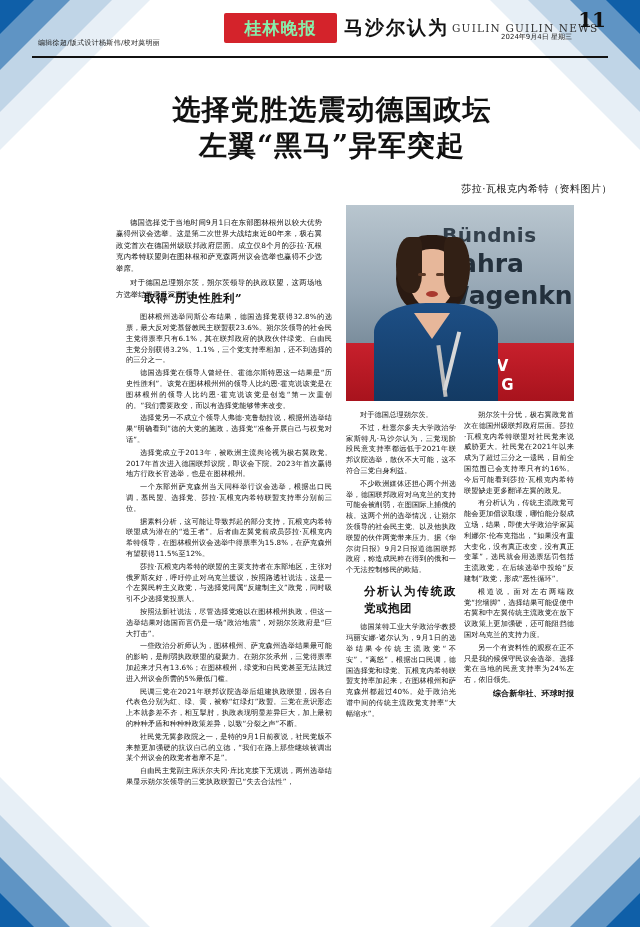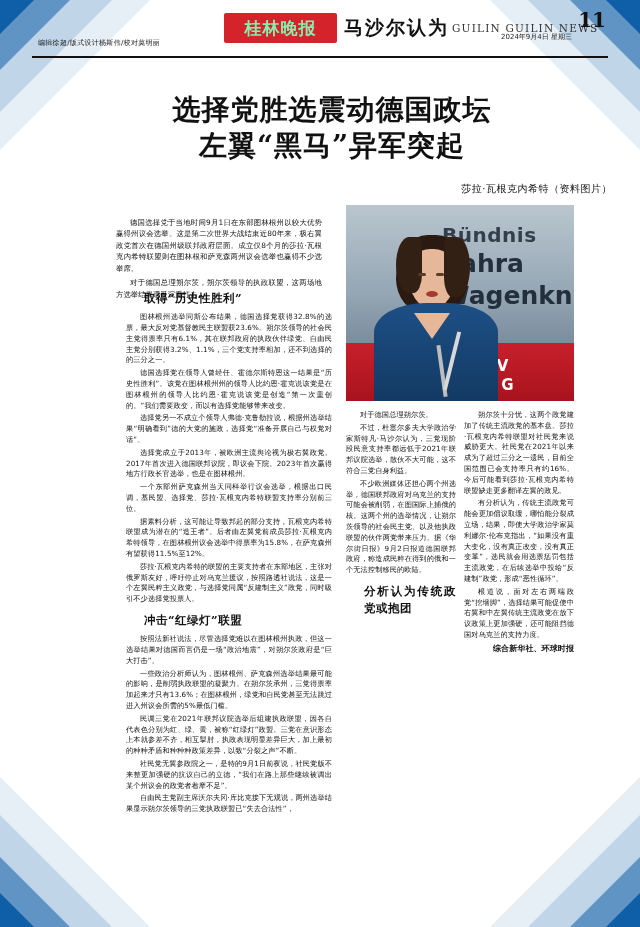--- a/index.html
+++ b/index.html
@@ -423,35 +423,36 @@
   <div class="col c1">
     <div class="sub">取得“历史性胜利”</div>
     <p>图林根州选举同斯公布结果，德国选择党获得32.8%的选票，最大反对党基督教民主联盟获23.6%。朔尔茨领导的社会民主党得票率只有6.1%，其在联邦政府的执政伙伴绿党、自由民主党分别获得3.2%、1.1%，三个党支持率相加，还不到选择的的三分之一。</p>
     <p>德国选择党在领导人曾经任、霍德尔斯特恩这一结果是“历史性胜利”。该党在图林根州州的领导人比约恩·霍克说该党是在图林根州的领导人比约恩·霍克说该党是创造“第一次重创的。”我们需要政变，而以有选择党能够带来改变。</p>
     <p>选择党另一不成立个领导人弗德·克鲁勒拉说，根据州选举结果“明确看到”德的大党的施政，选择党“准备开展自己与权党对话”。</p>
     <p>选择党成立于2013年，被欧洲主流舆论视为极右翼政党。2017年首次进入德国联邦议院，即议会下院。2023年首次赢得地方行政长官选举，也是在图林根州。</p>
     <p>一个东部州萨克森州当天同样举行议会选举，根据出口民调，基民盟、选择党、莎拉·瓦根克内希特联盟支持率分别前三位。</p>
     <p>据素料分析，这可能让导致邦起的部分支持，瓦根克内希特联盟成为潜在的“造王者”。后者由左翼党前成员莎拉·瓦根克内希特领导，在图林根州议会选举中得票率为15.8%，在萨克森州有望获得11.5%至12%。</p>
     <p>莎拉·瓦根克内希特的联盟的主要支持者在东部地区，主张对俄罗斯友好，呼吁停止对乌克兰援议，按照路透社说法，这是一个左翼民粹主义政党，与选择党同属“反建制主义”政党，同时吸引不少选择党投票人。</p>
 
-    <div class="sub">冲击“红绿灯”联盟</div>
     <p>按照法新社说法，尽管选择党难以在图林根州执政，但这一选举结果对德国而言仍是一场“政治地震”，对朔尔茨政府是“巨大打击”。</p>
     <p>一些政治分析师认为，图林根州、萨克森州选举结果最可能的影响，是削弱执政联盟的凝聚力。在朔尔茨承州，三党得票率加起来才只有13.6%；在图林根州，绿党和自民党甚至无法跳过进入州议会所需的5%最低门槛。</p>
     <p>民调三党在2021年联邦议院选举后组建执政联盟，因各自代表色分别为红、绿、黄，被称“红绿灯”政盟。三党在意识形态上本就参差不齐，相互掣肘，执政表现明显差异巨大，加上最初的种种矛盾和种种种政策差异，以致“分裂之声”不断。</p>
     <p>社民党无翼参政院之一，是特的9月1日前夜说，社民党版不来整更加强硬的抗议自己的立德，“我们在路上那些继续被调出某个州议会的政党者着摩不足”。</p>
     <p>自由民主党副主席沃尔夫冈·库比克接下无观说，两州选举结果显示朔尔茨领导的三党执政联盟已“失去合法性”，</p>
   </div>
 
   <div class="col c2">
     <p>对于德国总理朔尔茨。</p>
     <p>不过，杜塞尔多夫大学政治学家斯特凡·马沙尔认为，三党现阶段民意支持率都远低于2021年联邦议院选举，散伙不大可能，这不符合三党自身利益。</p>
     <p>不少欧洲媒体还担心两个州选举，德国联邦政府对乌克兰的支持可能会被削弱，在图国际上捕俄的核。这两个州的选举情况，让朔尔茨领导的社会民主党、以及他执政联盟的伙伴两党带来压力。据《华尔街日报》9月2日报道德国联邦政府，称造成民粹在得到的俄和一个无法控制移民的欧陆。</p>
     <div class="sub">分析认为传统政党或抱团</div>
+    <p>德国莱特工业大学政治学教授玛丽安娜·诸尔认为，9月1日的选举结果令传统主流政党“不安”，“离怒”，根据出口民调，德国选择党和绿党、瓦根克内希特联盟支持率加起来，在图林根州和萨克森州都超过40%。处于政治光谱中间的传统主流政党支持率“大幅缩水”。</p>
   </div>
 
   <div class="col c3">
-    <p>朔尔茨十分忧，这两个政党建加了传统主流政党的基本盘。莎拉·瓦根克内希特联盟对社民党来说威胁更大。社民党在2021年以来成为了超过三分之一遗民，目前全国范围已会支持率只有约16%。今后可能看到莎拉·瓦根克内希特联盟缺走更多翻译左翼的政见。</p>
+    <p>朔尔茨十分忧，极右翼政党首次在德国州级联邦政府层面。莎拉·瓦根克内希特联盟对社民党来说威胁更大。社民党在2021年以来成为了超过三分之一遗民，目前全国范围已会支持率只有约16%。今后可能看到莎拉·瓦根克内希特联盟缺走更多翻译左翼的政见。</p>
     <p>有分析认为，传统主流政党可能会更加倡议取缓，哪怕能分裂成立场，结果，即使大学政治学家莫利娜尔·伦布克指出，“如果没有重大变化，没有真正改变，没有真正变革”，选民就会用选票惩罚包括主流政党，在后续选举中投给“反建制”政党，形成“恶性循环”。</p>
     <p>根道说，面对左右两端政党“挖墙脚”，选择结果可能促使中右翼和中左翼传统主流政党在放下议政策上更加强硬，还可能阻挡德国对乌克兰的支持力度。</p>
+    <p>另一个有资料性的观察在正不只是我的候保守民议会选举。选择党在当地的民意支持率为24%左右，依旧领先。</p>
     <p class="signoff">综合新华社、环球时报</p>
   </div>
 
 </div>
 
 </body></html>

